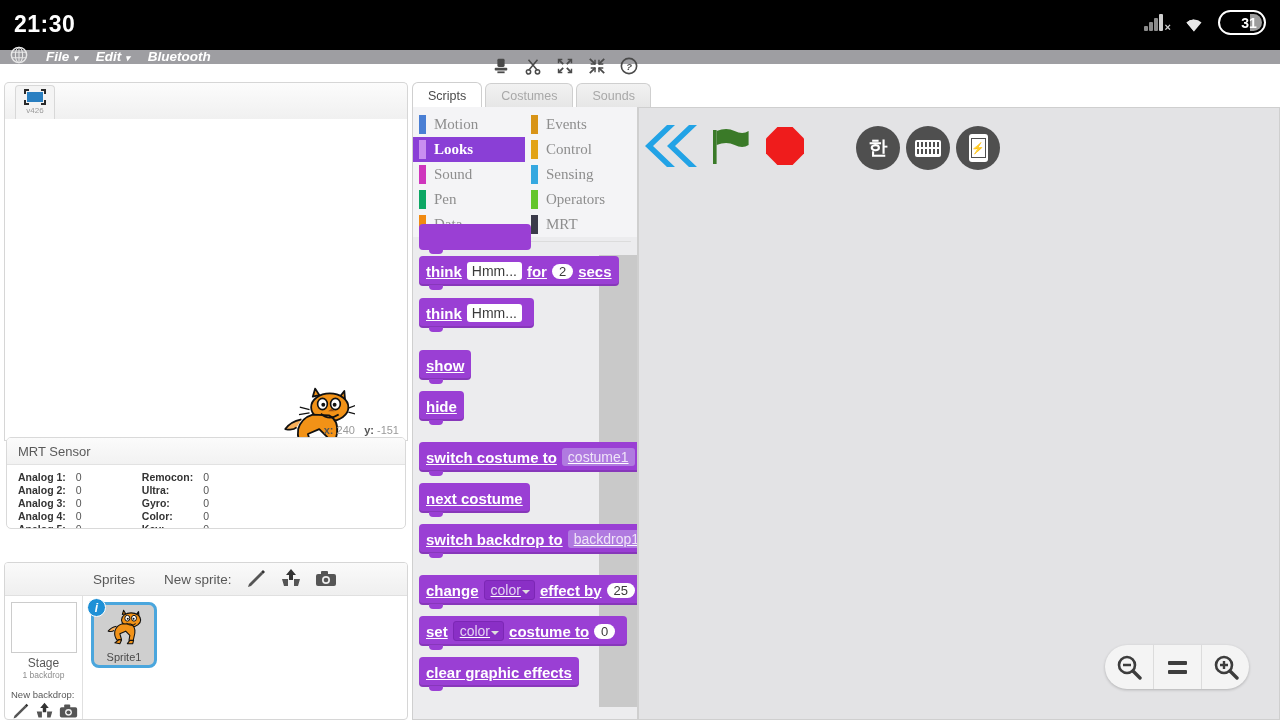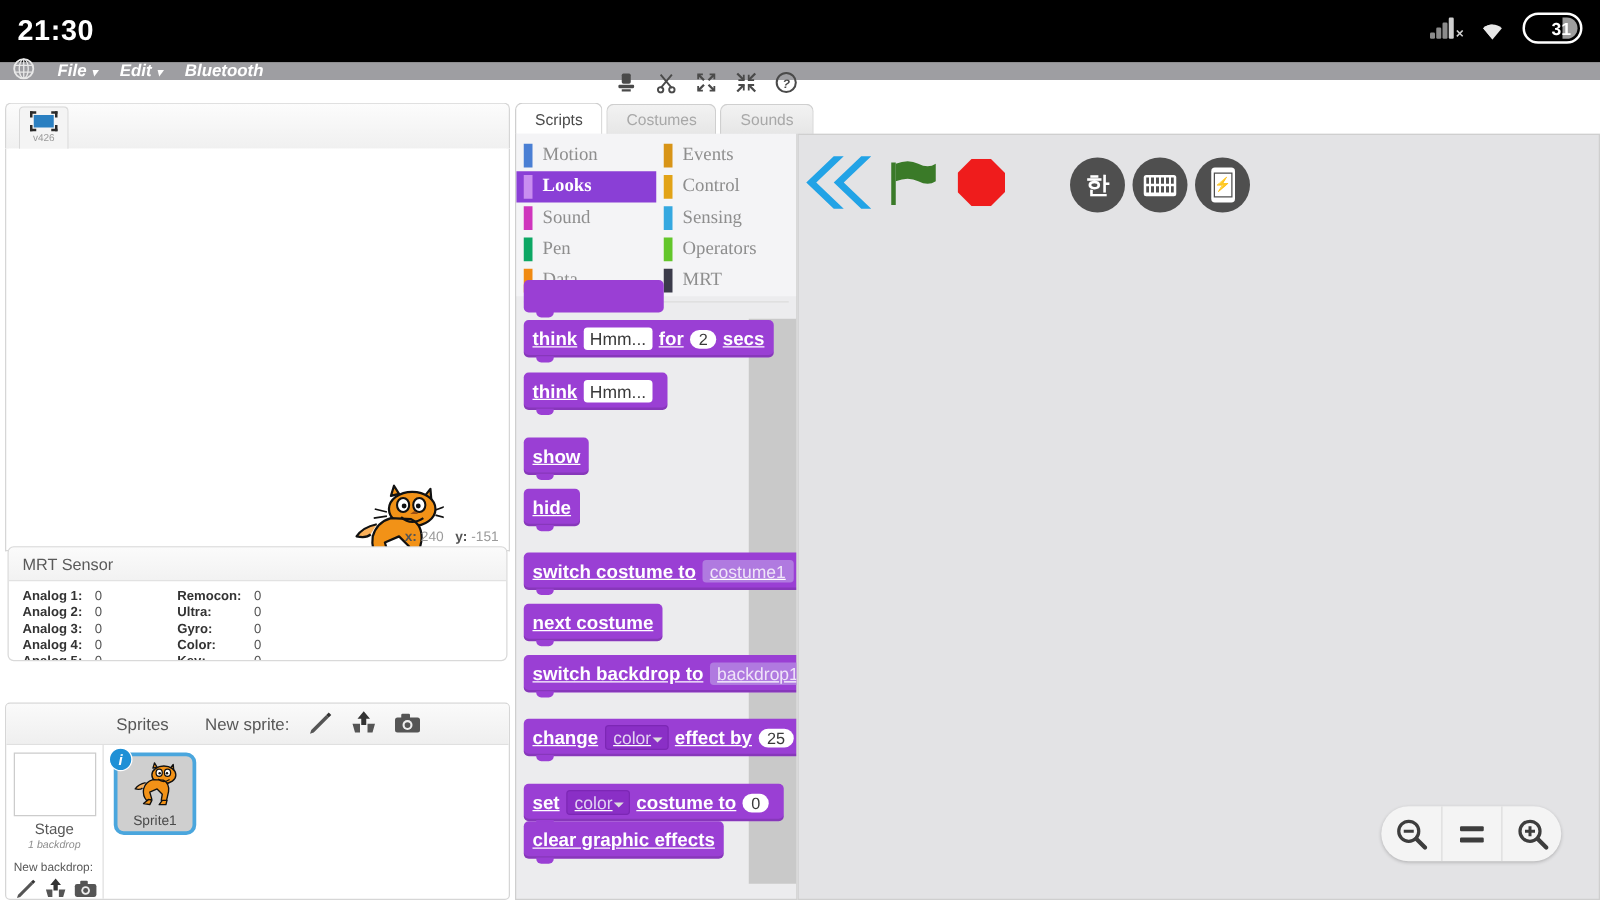--- a/index.html
+++ b/index.html
@@ -110,21 +110,21 @@
   .sp-head .lbl { font-size: 13.5px; color: #585858; margin-left: 88px; }
   .sp-head .ns { font-size: 13.5px; color: #585858; margin-left: 29px; }
   .sp-head .ic { margin-left: 13px; width: 22px; height: 22px; cursor: pointer; }
   .sp-body { display: flex; height: 125px; }
   .stagepane {
     width: 78px; border-right: 1px solid #e0e0e0; padding: 6px 4px 0 4px;
     display: flex; flex-direction: column; align-items: center;
   }
   .stagethumb { width: 66px; height: 52px; background: #fff; border: 1px solid #ccc; }
   .stagepane .nm { font-size: 12px; color: #585858; margin-top: 3px; }
-  .stagepane .sub { font-size: 8.5px; color: #8d8d8d; font-style: italic; }
+  .stagepane .sub { font-size: 8.5px; color: #8d8d8d; }
   .stagepane .nb { font-size: 9.5px; color: #585858; margin-top: 9px; align-self: flex-start; padding-left: 2px;}
   .nbicons { display: flex; gap: 5px; margin-top: 2px; align-self: flex-start; padding-left: 2px;}
   .nbicons .ic { width: 19px; height: 19px; cursor: pointer; }
   .spritelist { flex: 1; padding: 6px 0 0 8px; }
   .spritecell {
     position: relative; width: 66px; height: 66px; border: 3px solid #4aa6dd; border-radius: 8px;
     background: #cfcfcf; display: flex; flex-direction: column; align-items: center; justify-content: flex-start;
     padding-top: 4px; cursor: pointer;
   }
   .spritecell .badge {
@@ -552,21 +552,21 @@
         <span class="lightf">backdrop1</span>
       </div>
 
       <div style="position:absolute;left:6px;top:333px" class="blk">
         <span>change</span>
         <span class="drop">color</span>
         <span>effect by</span>
         <span class="numf">25</span>
       </div>
 
-      <div style="position:absolute;left:6px;top:385px" class="blk">
+      <div style="position:absolute;left:6px;top:374px" class="blk">
         <span>set</span>
         <span class="drop">color</span>
         <span>costume to</span>
         <span class="numf">0</span>
       </div>
 
       <div style="position:absolute;left:6px;top:415px" class="blk">
         <span>clear graphic effects</span>
       </div>
     </div>

